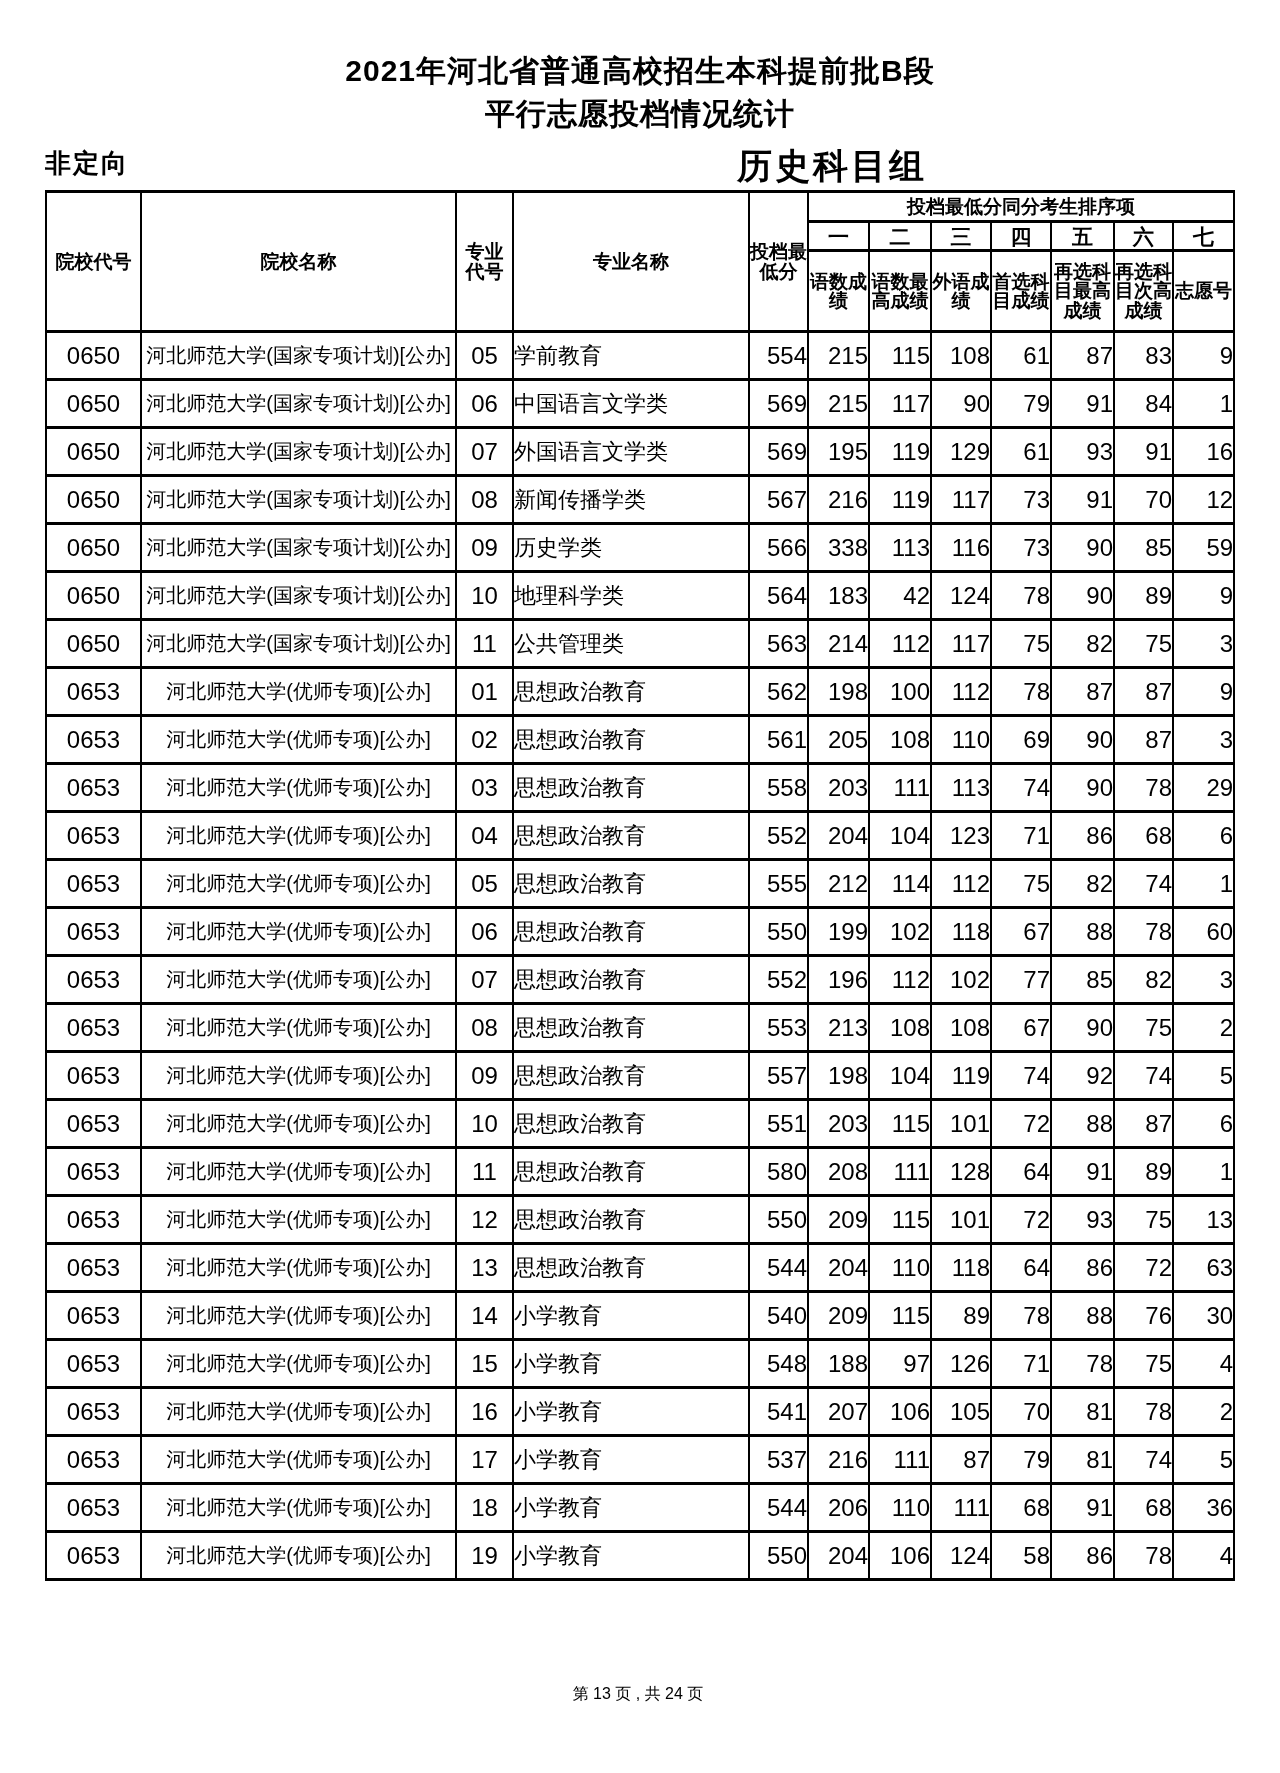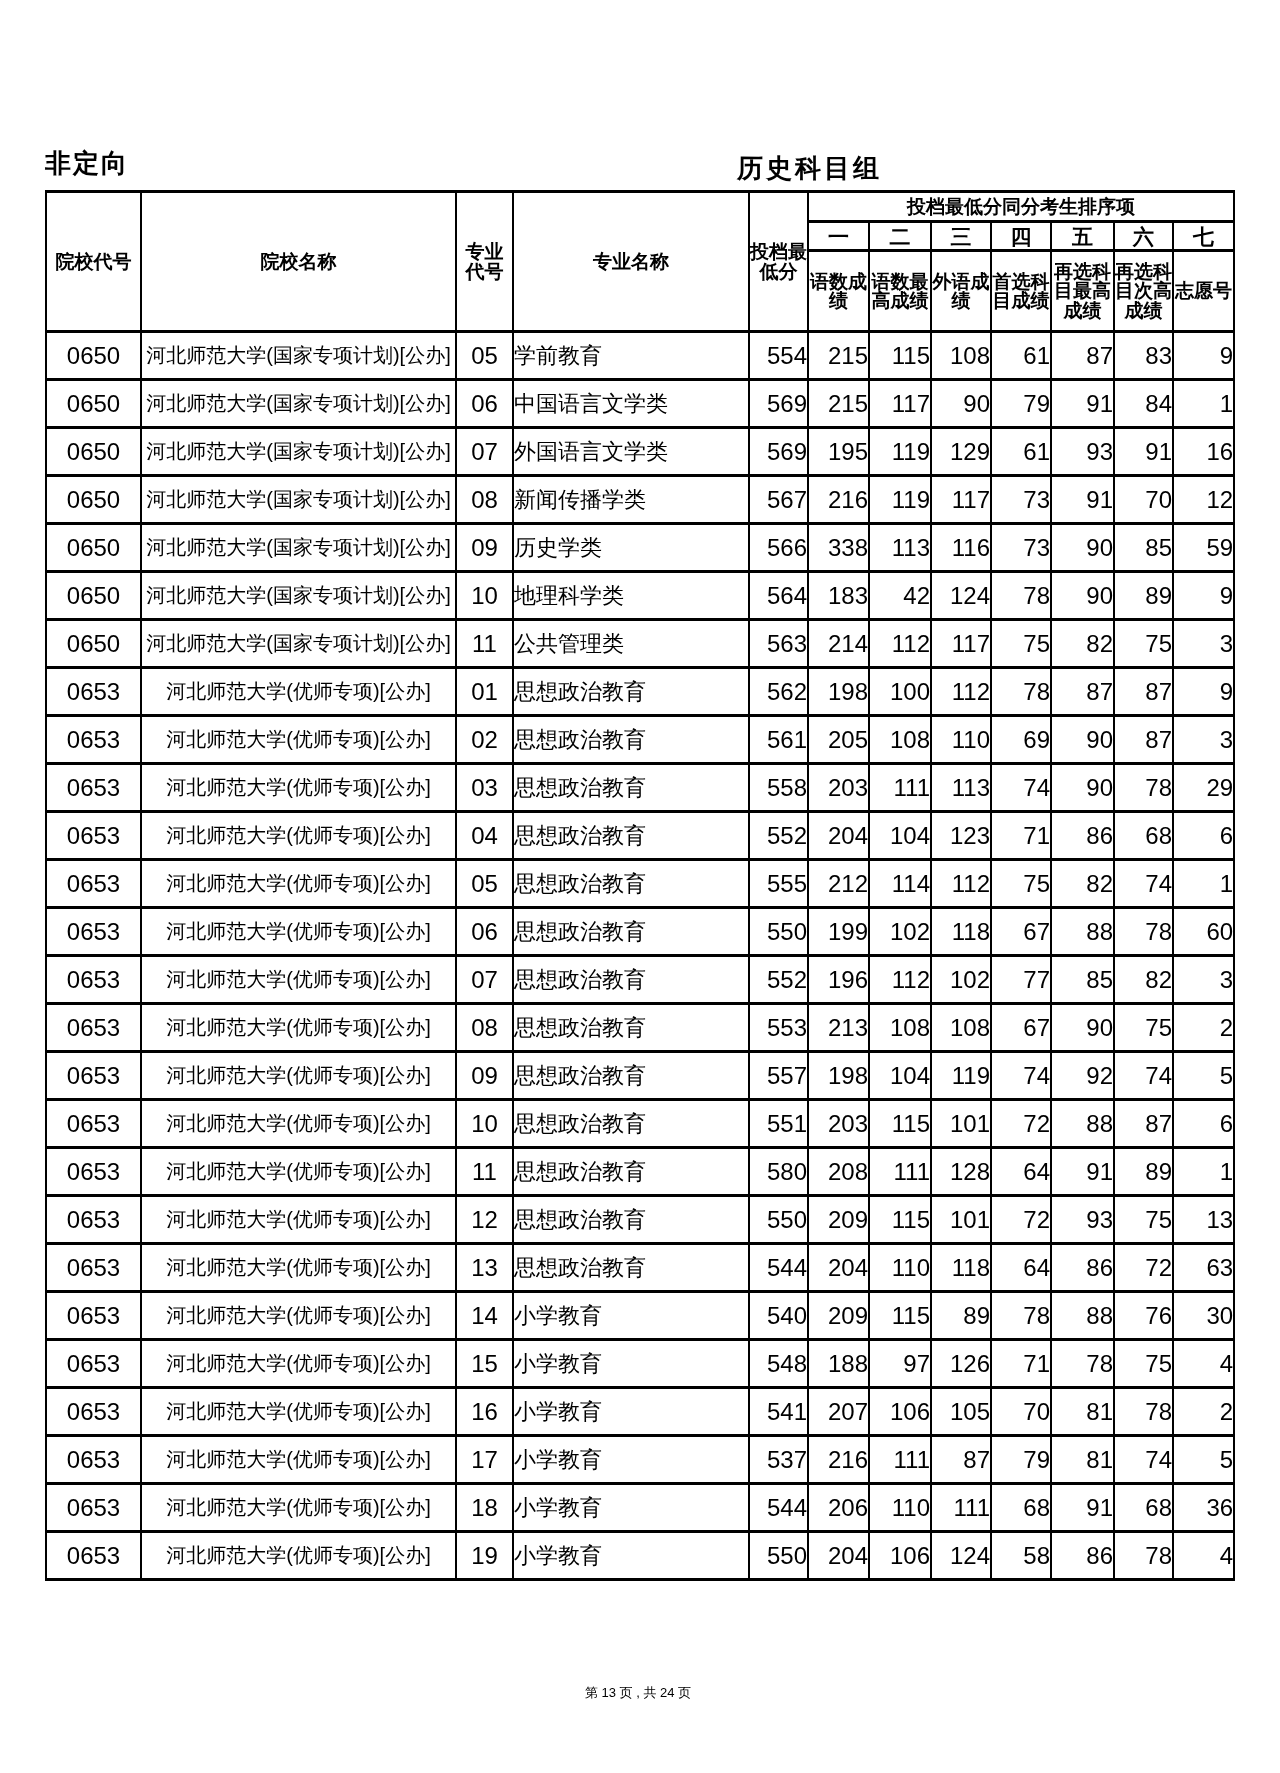--- a/index.html
+++ b/index.html
@@ -11,21 +11,21 @@
     color:#000;
     overflow:hidden;
   }
   .title{
     position:absolute;top:50px;left:0;width:1280px;
     text-align:center;font-weight:bold;font-size:30px;line-height:1.42;
     letter-spacing:1px;
   }
   .section-labels{position:absolute;top:143px;left:0;width:1084px;height:40px;}
   .label-left{position:absolute;left:45px;top:3px;font-size:26px;font-weight:bold;letter-spacing:2px;}
-  .label-right{position:absolute;left:737px;top:8px;font-size:26px;font-weight:bold;letter-spacing:3px;text-align:center;}
+  .label-right{position:absolute;left:737px;top:0;font-size:35px;font-weight:bold;letter-spacing:3px;text-align:center;}
   table.adm{
     position:absolute;left:45px;top:190px;
     width:1188px;table-layout:fixed;
     border-collapse:collapse;
     background:#fff;
   }
   table.adm th, table.adm td{
     border:2px solid #000;
     border-top-width:3px;border-bottom-width:3px;
     padding:0;overflow:hidden;
@@ -41,28 +41,32 @@
     height:45px;font-size:24px;vertical-align:middle;
     white-space:normal;
   }
   td.c0{text-align:center;}
   td.c1{font-size:20px;line-height:1.12;text-align:center;padding:0 2px 0 3px;}
   td.c2{text-align:center;}
   td.c3{font-size:22px;text-align:left;padding-left:6px;}
   td.c4,td.c5,td.c6,td.c7,td.c8,td.c9,td.c10,td.c11{text-align:right;padding-right:4px;}
   .footer{
     position:absolute;top:1684px;left:0;width:1276px;
-    text-align:center;font-size:13px;
+    text-align:center;font-size:16px;
   }
 </style>
 </head>
 <body>
 
 <div class="page">
 
+  <div class="title">
+    <div>2021年河北省普通高校招生本科提前批B段</div>
+    <div>平行志愿投档情况统计</div>
+  </div>
 
   <div class="section-labels">
     <span class="label-left">非定向</span>
     <span class="label-right">历史科目组</span>
   </div>
 
   <table class="adm">
     <colgroup>
       <col style="width:95px">
         <col style="width:315px">

